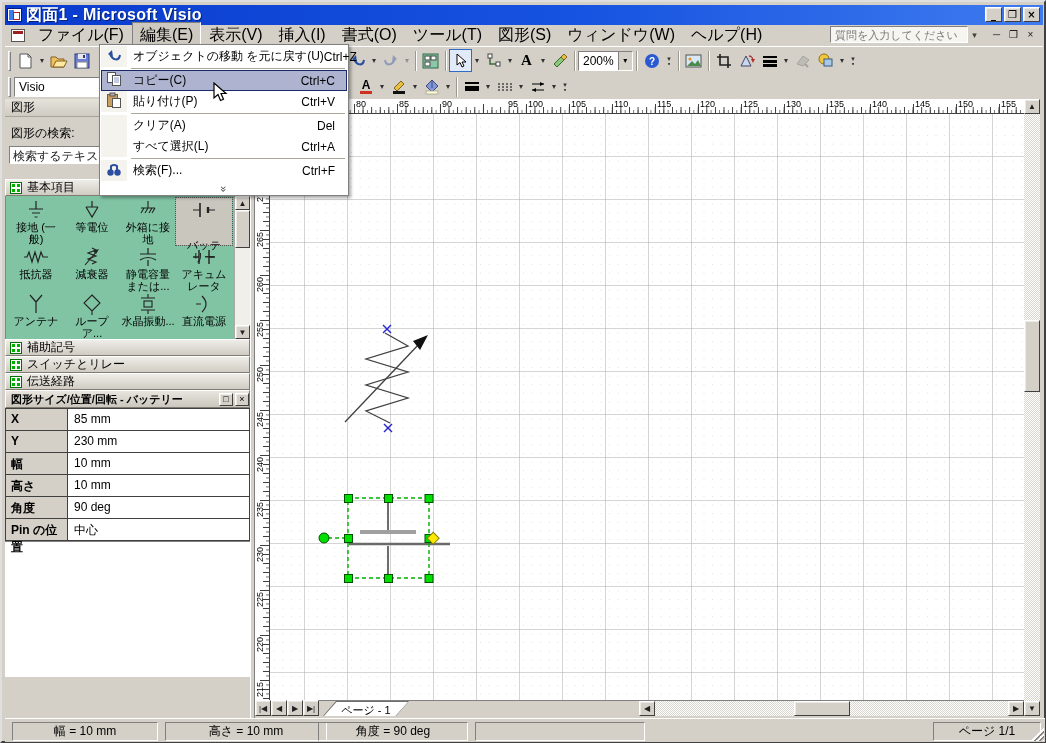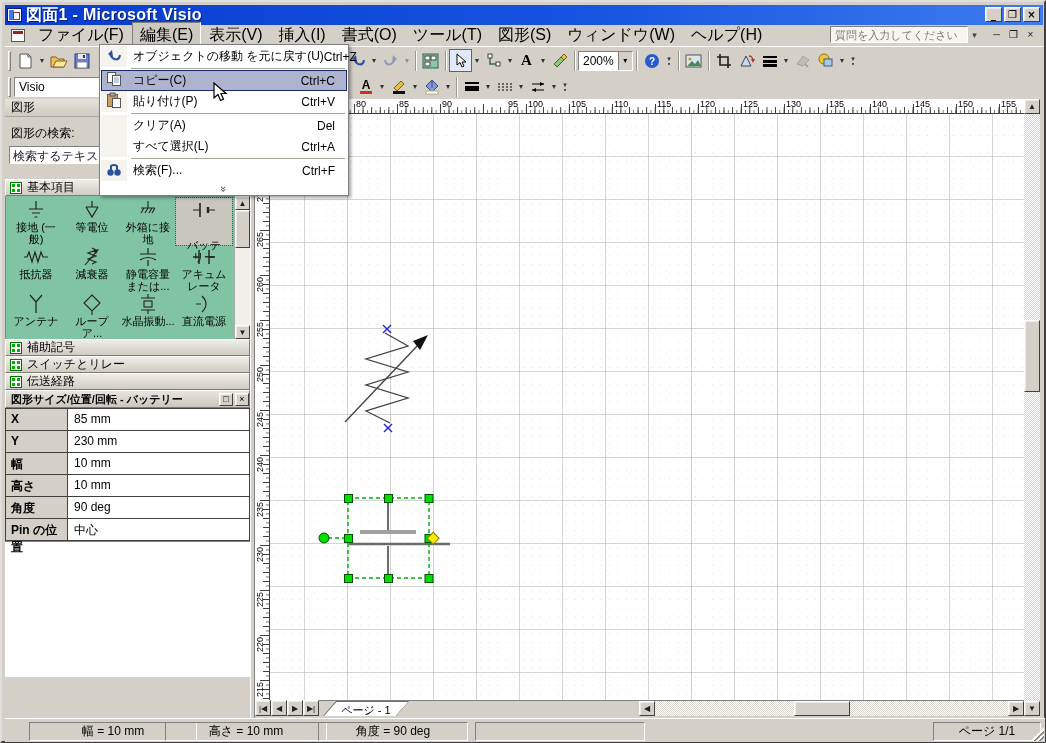--- a/index.html
+++ b/index.html
@@ -681,21 +681,21 @@
       <div class="track sb"></div>
       <div class="sbtn left">◀</div>
       <div class="sthumb"></div>
       <div class="sbtn right">▶</div>
     </div>
   </div>
 
   <div id="statusbar" class="abs">
     <div id="status-segs">
 
-    <div class="seg" style="left: 24px; width: 168px;">幅 = 10 mm</div>
+    <div class="seg" style="left: 7px; width: 146px;">幅 = 10 mm</div>
         <div class="seg" style="left: 160px; width: 162px;">高さ = 10 mm</div>
         <div class="seg" style="left: 313px; width: 150px;">角度 = 90 deg</div>
         <div class="seg" style="left: 470px; width: 170px;"></div>
       </div>
     <div class="seg" style="left:928px;width:108px;">ページ 1/1</div>
     <div id="grip"></div>
   </div>
 
   <div id="edit-menu" class="abs">
     <div>

